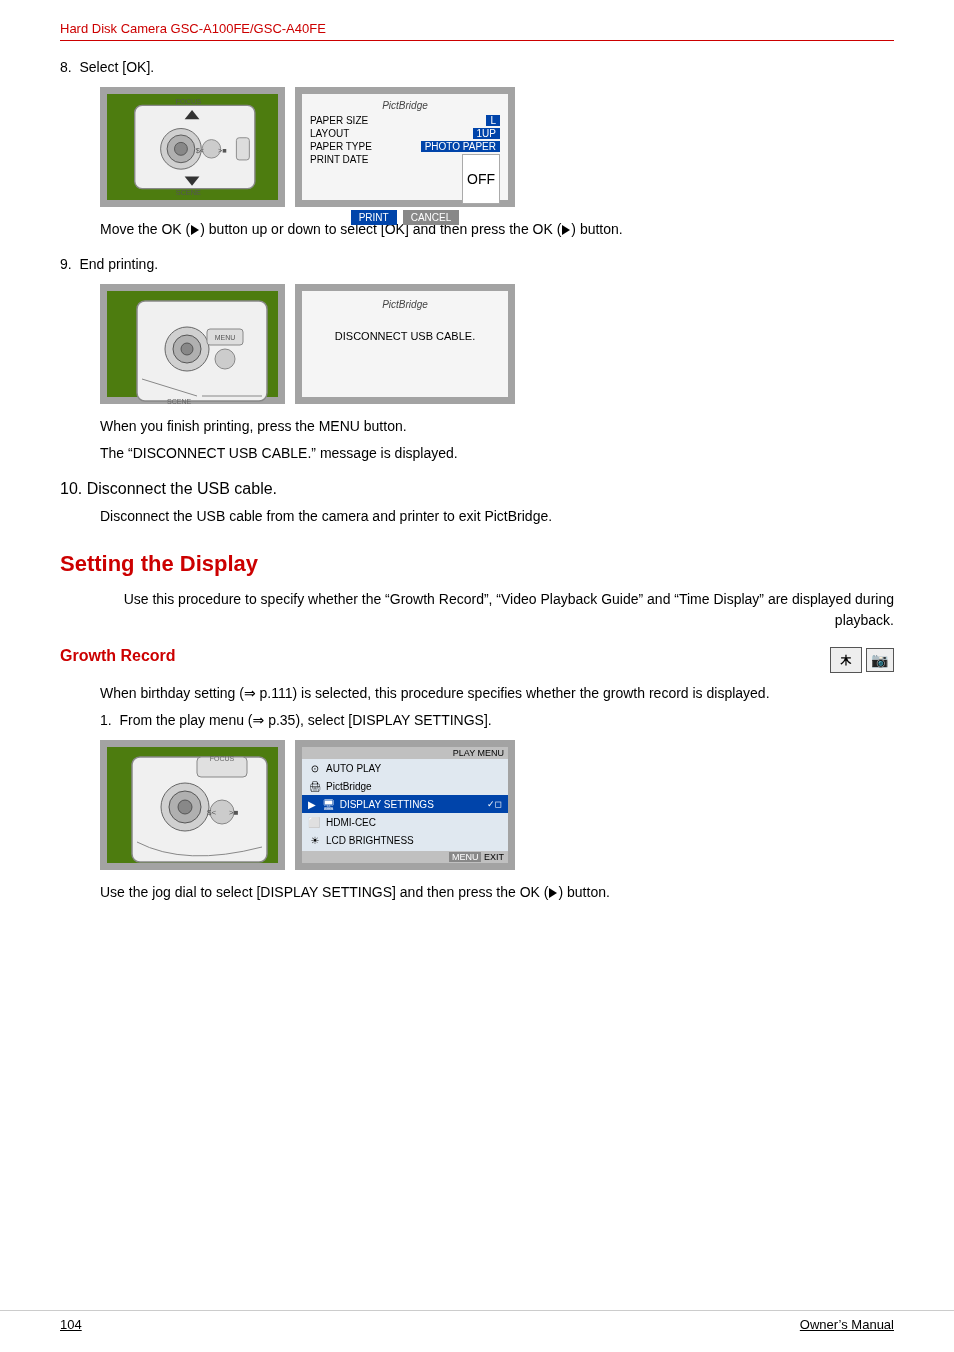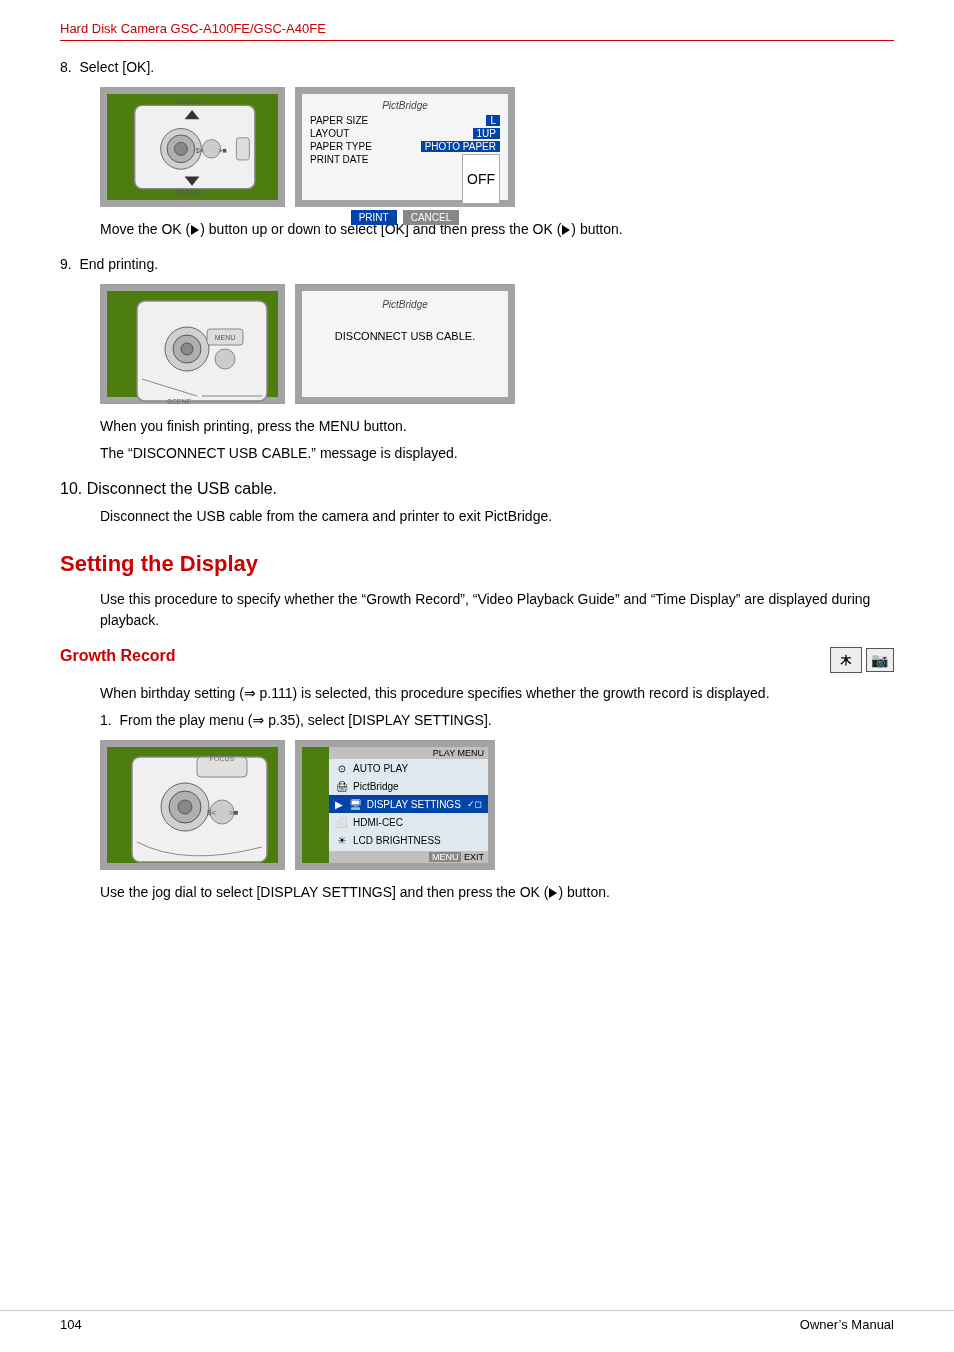--- a/index.html
+++ b/index.html
@@ -76,40 +76,40 @@
       height: 120px;
       position: relative;
     }
     
     .screen-box-2 {
       width: 220px;
       height: 120px;
     }
     
     .screen-box-3 {
-      width: 200px;
+      width: 220px;
       height: 130px;
-      padding-left: 27px;
     }
     .camera-box-3 {
       width: 185px;
       height: 130px;
     }
 
     
     .section-heading {
       color: #cc0000;
       font-size: 22px;
       font-weight: bold;
       margin: 24px 0 12px 0;
     }
     .section-intro {
       margin-left: 40px;
       margin-bottom: 16px;
       line-height: 1.5;
+      text-align: right;
     }
     .subsection-heading {
       color: #cc0000;
       font-size: 16px;
       font-weight: bold;
       margin-bottom: 10px;
       display: flex;
       align-items: flex-start;
       justify-content: space-between;
     }
@@ -283,20 +283,21 @@
       position: absolute;
       bottom: 20px;
       left: 0;
       right: 0;
       display: flex;
       justify-content: space-between;
       padding: 0 60px;
       font-size: 13px;
       border-top: 1px solid #ccc;
       padding-top: 6px;
+      text-decoration: underline;
     }
 
     
     .tri-right {
       display: inline-block;
       width: 0;
       height: 0;
       border-top: 5px solid transparent;
       border-bottom: 5px solid transparent;
       border-left: 8px solid #000;

